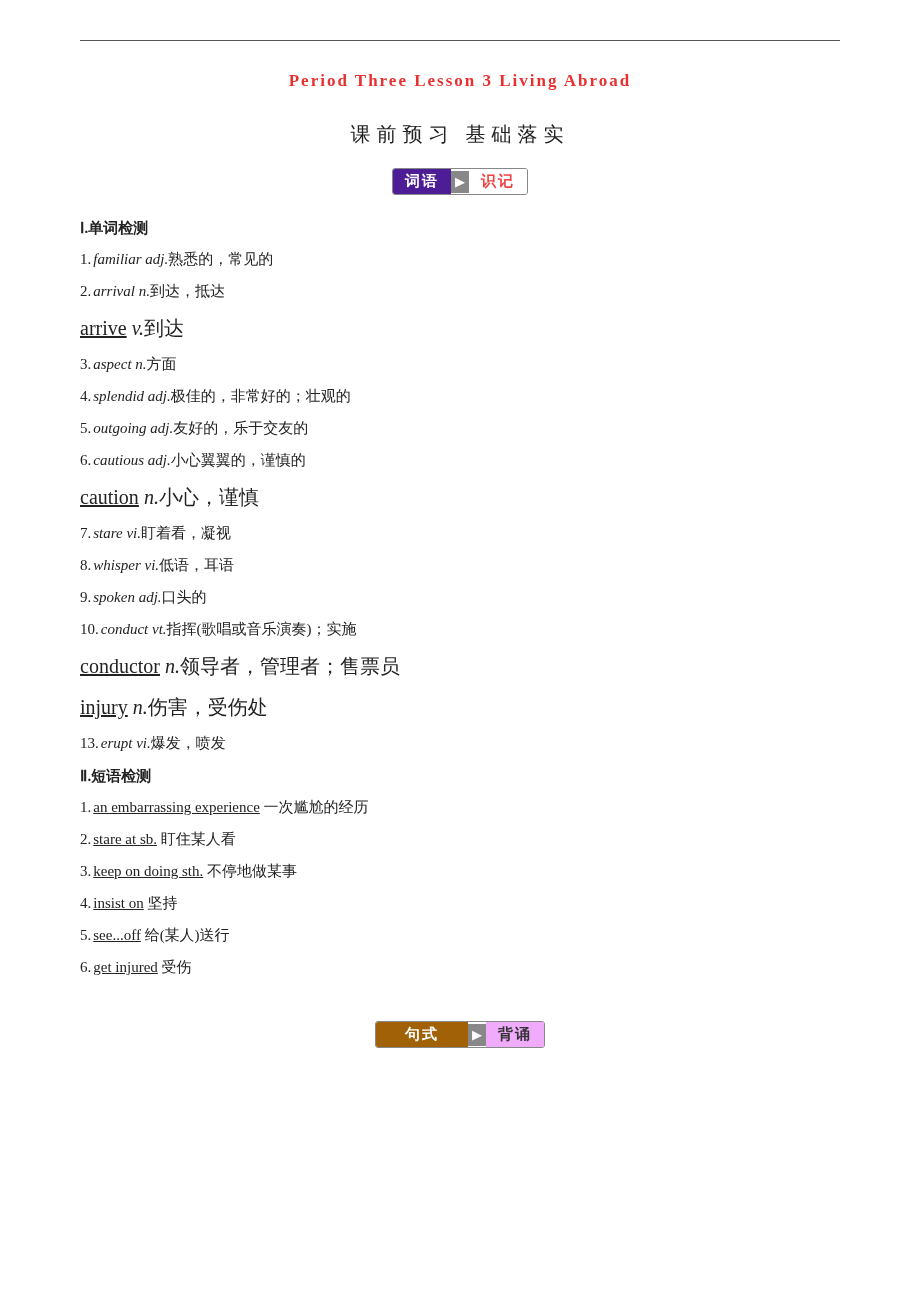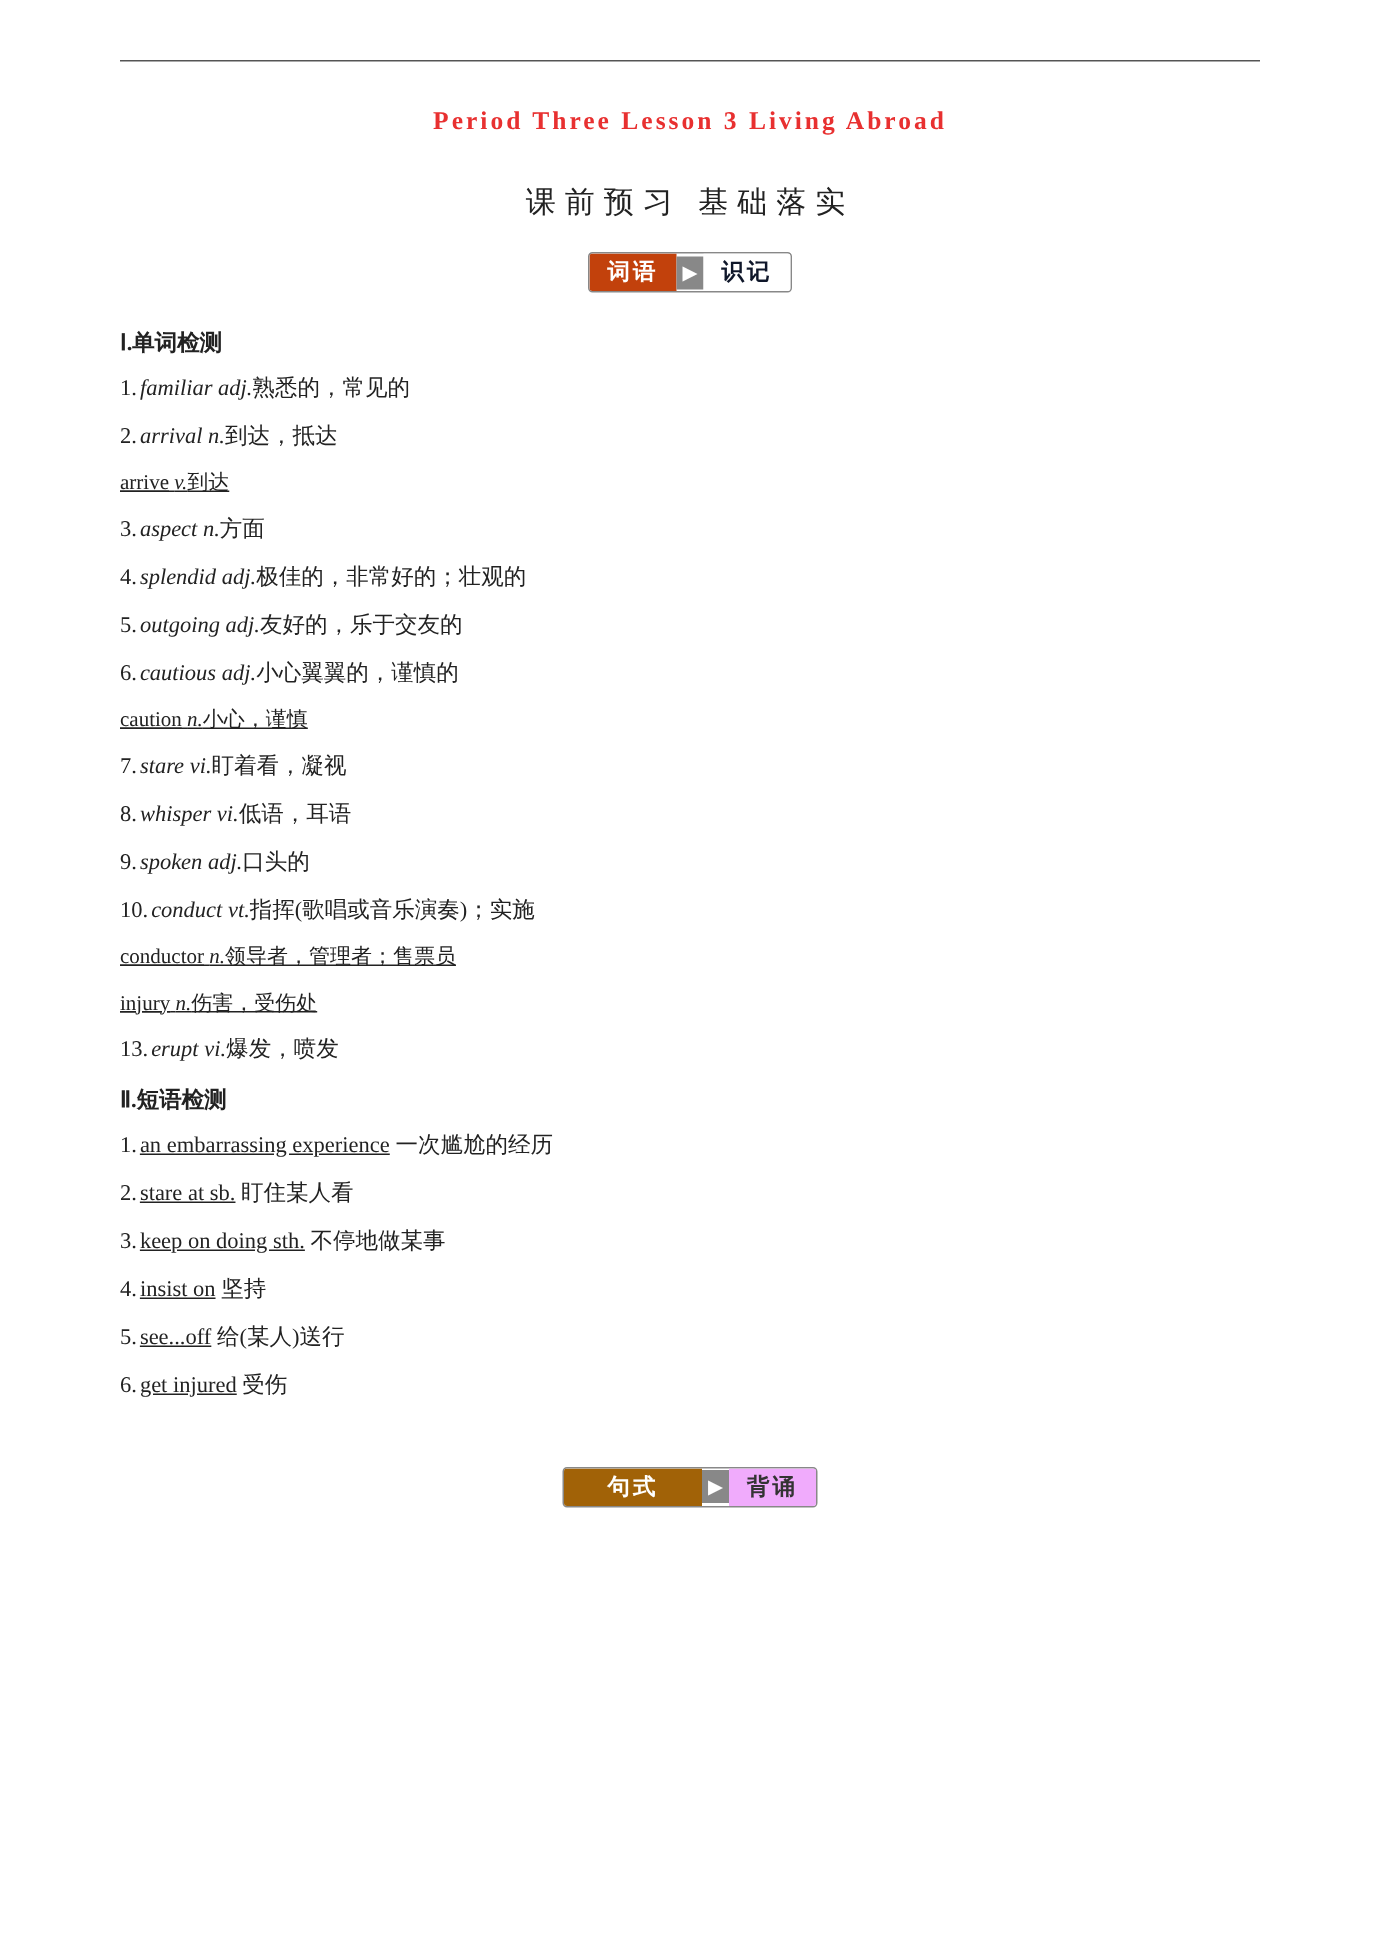--- a/index.html
+++ b/index.html
@@ -44,35 +44,35 @@
     }
     .badge {
       display: flex;
       align-items: center;
       border: 1.5px solid #888;
       border-radius: 3px;
       overflow: hidden;
       font-size: 15px;
     }
     .badge-left {
-      background: #c2410c;
+      background: #4c1d95;
       color: #fff;
       padding: 3px 12px;
       font-weight: bold;
       letter-spacing: 2px;
     }
     .badge-arrow {
       background: #888;
       color: #fff;
       padding: 3px 4px;
       font-size: 13px;
     }
     .badge-right {
       background: #fff;
-      color: #0f172a;
+      color: #ef4444;
       padding: 3px 12px;
       font-weight: bold;
       letter-spacing: 2px;
     }
     .badge2 {
       display: flex;
       align-items: center;
       border: 1.5px solid #888;
       border-radius: 3px;
       overflow: hidden;
@@ -114,22 +114,21 @@
       text-decoration: underline;
       font-family: "Times New Roman", Times, serif;
     }
     .pos {
       font-style: italic;
       font-family: "Times New Roman", Times, serif;
     }
     .sub-item {
       margin: 2px 0 5px 0;
       line-height: 1.8;
-      font-size: 14px;
-      text-decoration: underline;
+      font-size: 20px;
     }
     .phrase-section {
       margin-top: 10px;
     }
     .bottom-badge-row {
       display: flex;
       justify-content: center;
       margin-top: 40px;
     }
   </style>

